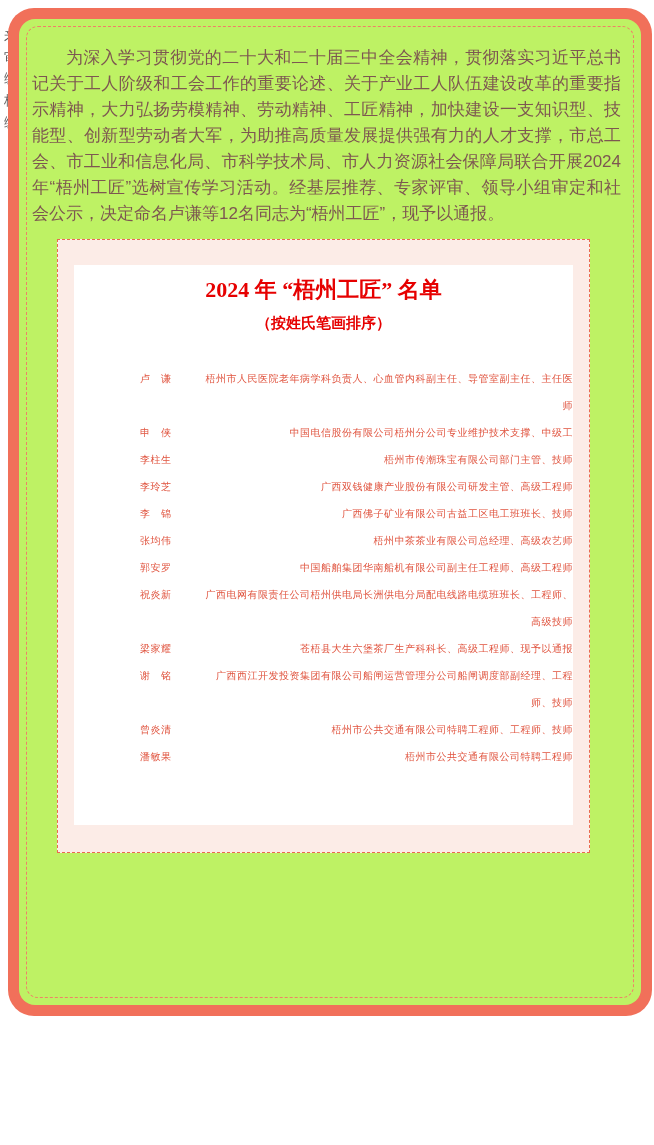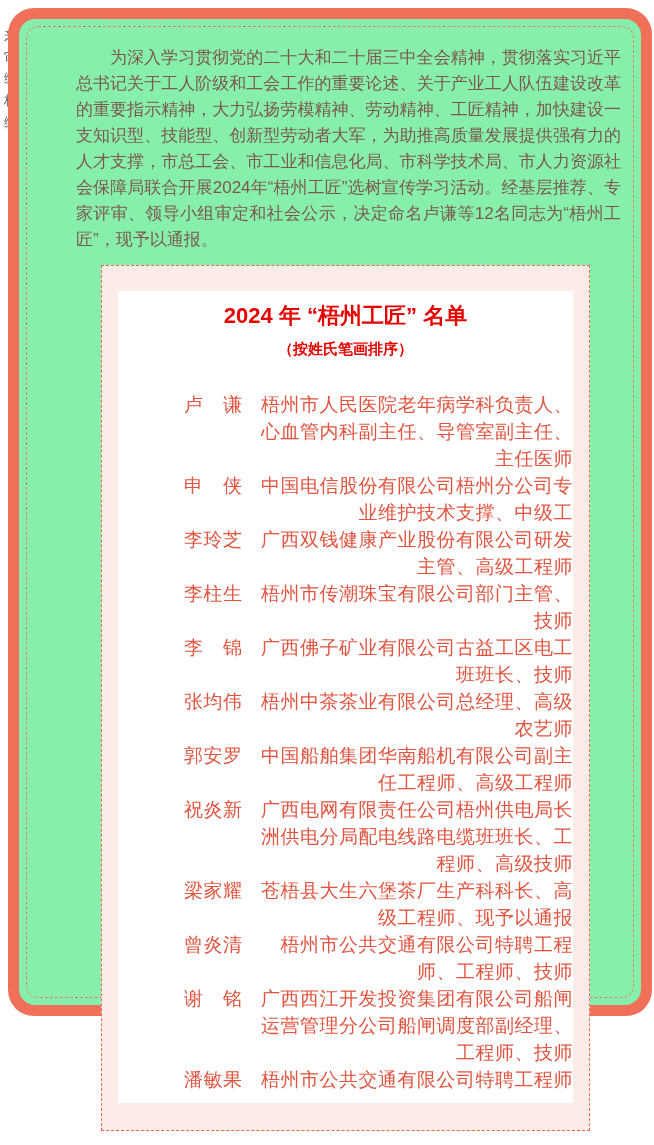--- a/index.html
+++ b/index.html
@@ -7,21 +7,21 @@
     width:654px;height:1145px;background:#ffffff;overflow:hidden;
     font-family:"Liberation Sans","DejaVu Sans",sans-serif;
   }
   
   .card{
     position:absolute;left:8px;top:8px;width:644px;height:1008px;
     background:#f1705a;border-radius:26px;box-sizing:border-box;padding:11px;
   }
   .card-inner{
     position:relative;width:100%;height:100%;box-sizing:border-box;
-    background:#86efac;border-radius:16px;padding-left:44px;
+    background:#bef264;border-radius:16px;
   }
   .dashed-frame{
     position:absolute;inset:7px;border:1px dashed #ef8168;border-radius:12px;
     pointer-events:none;
   }
   .content{
     position:relative;box-sizing:border-box;height:100%;
     padding:26px 20px 0 13px;
   }
   .para{
@@ -31,31 +31,31 @@
   
   .notice{
     margin:12px 31px 0 25px;background:#fcece7;border:1px dashed #ea6a50;
     box-sizing:border-box;padding:25px 16px 27px 16px;
   }
   .notice-white{
     background:#ffffff;box-sizing:border-box;padding:12px 0 10px 0;min-height:560px;
   }
   .notice-title{
     margin:0;text-align:center;color:#e60000;font-size:22px;font-weight:bold;
-    font-family:Liberation Sans, sans-serif;line-height:26px;
+    font-family:Liberation Serif, serif;line-height:26px;
   }
   .notice-subtitle{
     margin:12px 0 0 0;text-align:center;color:#e60000;font-size:15px;font-weight:bold;
     font-family:"Liberation Serif","DejaVu Serif",serif;line-height:16px;
   }
   .entry-list{margin-top:34px;padding-left:66px;}
   .entry{
     display:flex;align-items:flex-start;
     color:#e0543f;font-family:"Liberation Serif","DejaVu Serif",serif;
-    font-size:19px;line-height:27px;letter-spacing:0.5px;
+    font-size:10px;line-height:27px;letter-spacing:0.5px;
   }
   .entry-name{flex:0 0 48px;width:48px;white-space:nowrap;}
   .entry-desc{margin-left:17px;width:368px;text-align:right;}
   
   .credits{margin:25px 0 0 4px;color:#595959;font-size:13.5px;line-height:21.7px;}
   .credit-line{white-space:nowrap;}
 </style>
 </head>
 <body>
 
@@ -74,26 +74,26 @@
           <div class="entry-list">
             <div class="entry">
                 <span class="entry-name">卢　谦</span>
                 <span class="entry-desc">梧州市人民医院老年病学科负责人、心血管内科副主任、导管室副主任、主任医师</span>
               </div>
               <div class="entry">
                 <span class="entry-name">申　侠</span>
                 <span class="entry-desc"> 中国电信股份有限公司梧州分公司专业维护技术支撑、中级工</span>
               </div>
               <div class="entry">
+                <span class="entry-name">李柱生</span>
+                <span class="entry-desc">梧州市传潮珠宝有限公司部门主管、技师</span>
+              </div>
+              <div class="entry">
                 <span class="entry-name">李玲芝</span>
                 <span class="entry-desc">广西双钱健康产业股份有限公司研发主管、高级工程师</span>
-              </div>
-              <div class="entry">
-                <span class="entry-name">李柱生</span>
-                <span class="entry-desc">梧州市传潮珠宝有限公司部门主管、技师</span>
               </div>
               <div class="entry">
                 <span class="entry-name">李　锦</span>
                 <span class="entry-desc">广西佛子矿业有限公司古益工区电工班班长、技师</span>
               </div>
               <div class="entry">
                 <span class="entry-name">张均伟</span>
                 <span class="entry-desc">梧州中茶茶业有限公司总经理、高级农艺师</span>
               </div>
               <div class="entry">
@@ -102,26 +102,26 @@
               </div>
               <div class="entry">
                 <span class="entry-name">祝炎新</span>
                 <span class="entry-desc">广西电网有限责任公司梧州供电局长洲供电分局配电线路电缆班班长、工程师、高级技师</span>
               </div>
               <div class="entry">
                 <span class="entry-name">梁家耀</span>
                 <span class="entry-desc">苍梧县大生六堡茶厂生产科科长、高级工程师、现予以通报</span>
               </div>
               <div class="entry">
+                <span class="entry-name">谢　铭</span>
+                <span class="entry-desc">广西西江开发投资集团有限公司船闸运营管理分公司船闸调度部副经理、工程师、技师</span>
+              </div>
+              <div class="entry">
                 <span class="entry-name">曾炎清</span>
                 <span class="entry-desc">梧州市公共交通有限公司特聘工程师、工程师、技师</span>
-              </div>
-              <div class="entry">
-                <span class="entry-name">谢　铭</span>
-                <span class="entry-desc">广西西江开发投资集团有限公司船闸运营管理分公司船闸调度部副经理、工程师、技师</span>
               </div>
               <div class="entry">
                 <span class="entry-name">潘敏果</span>
                 <span class="entry-desc">梧州市公共交通有限公司特聘工程师</span>
               </div>
           </div>
         </div>
       </div>
 
     </div>

